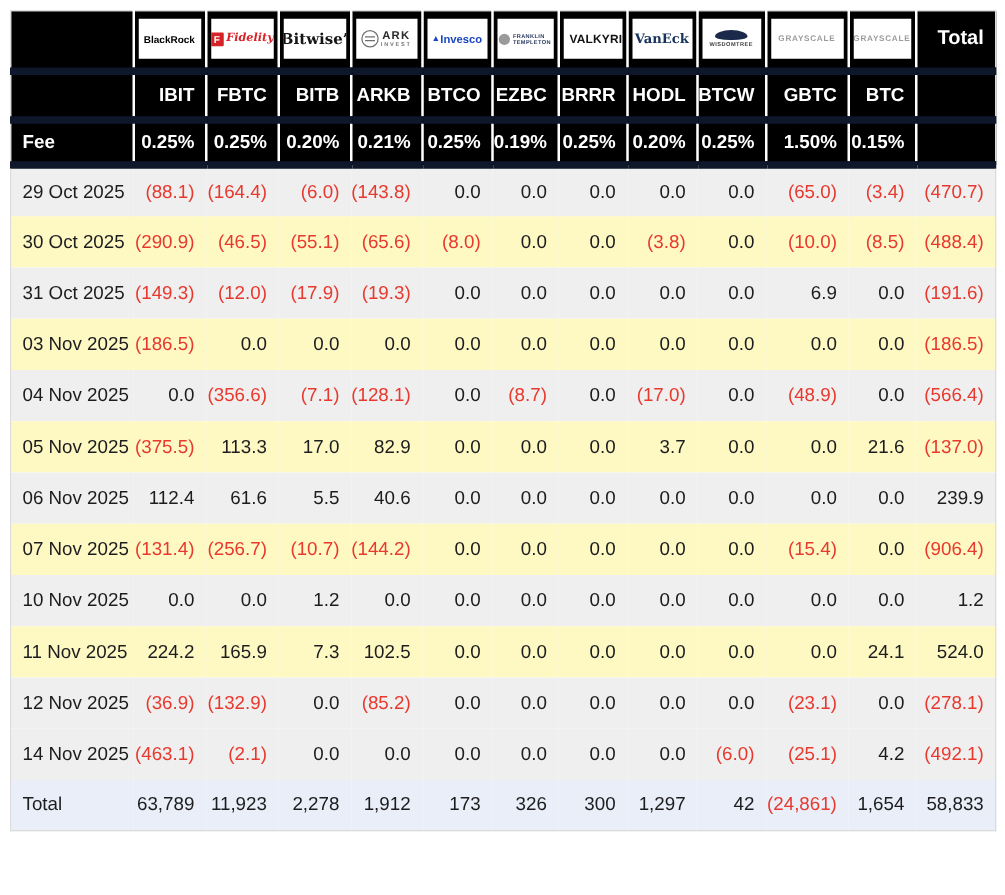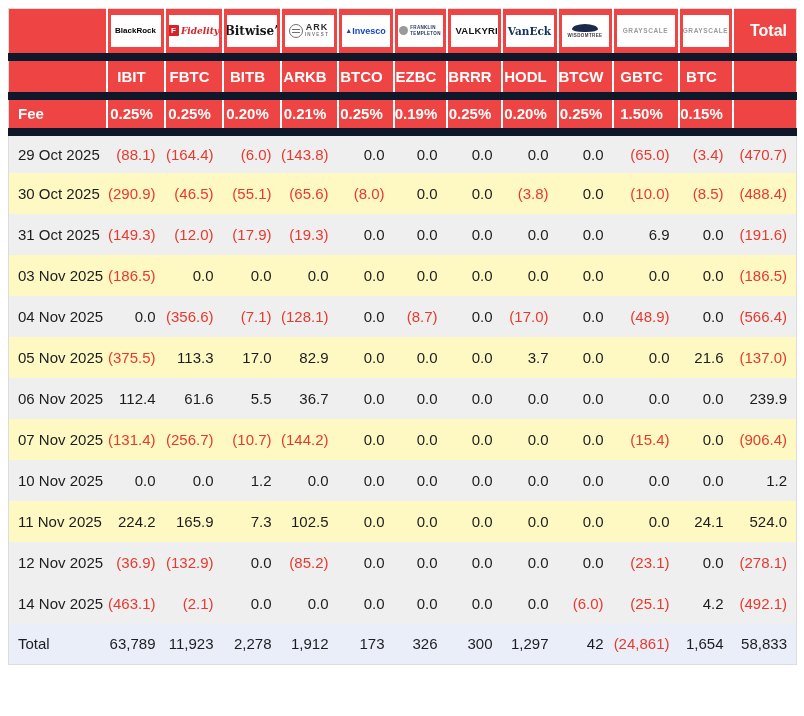--- a/index.html
+++ b/index.html
@@ -3,27 +3,27 @@
 <meta charset="utf-8">
 <style>
   html,body { margin:0; padding:0; background:#fff; }
   body { width:804px; height:716px; overflow:hidden;
          font-family:"Liberation Sans","DejaVu Sans",sans-serif; }
 
   table.etf { border-collapse:collapse; table-layout:fixed; width:788px;
               margin:8px; border:1px solid #dcdcdc; }
 
   
-  thead th { background:#ef4444; border-right:2px solid #fff; border-bottom:8px solid #0f172a;
+  thead th { background:#000000; border-right:2px solid #fff; border-bottom:6px solid #0f172a;
              padding:0; font-weight:700; vertical-align:middle; }
   thead th.last { border-right:none; }
   thead tr.logo-row   { height:48px; }
   thead tr.ticker-row { height:39px; }
   thead tr.fee-row    { height:36px; }
-  .hcell  { color:#fff; font-size:15px; padding-right:8px; }
+  .hcell  { color:#fff; font-size:15px; text-align:right; padding-right:8px; }
   .fee-name { color:#fff; font-size:15px; text-align:left; padding-left:9px; }
   .total-head { color:#fff; font-size:16px; text-align:right; padding-right:9px; }
 
   
   .logo-box { background:#fff; height:32px; margin:0 auto; width:calc(100% - 6px);
               display:flex; align-items:center; justify-content:center;
               box-sizing:border-box; padding:0 2px; overflow:hidden; }
   .lg-blackrock { font-size:8px; font-weight:800; color:#000; }
   .lg-fidelity { display:flex; align-items:center; gap:2px; }
   .fid-f { width:11px; height:11px; background:#d5232a; color:#fff; font-weight:800;
@@ -281,21 +281,21 @@
         <td class="num">0.0</td>
         <td class="num">0.0</td>
         <td class="num">21.6</td>
         <td class="num neg">(137.0)</td>
       </tr>
       <tr class="stripe">
         <td class="date">06 Nov 2025</td>
         <td class="num">112.4</td>
         <td class="num">61.6</td>
         <td class="num">5.5</td>
-        <td class="num">36.7</td>
+        <td class="num">40.6</td>
         <td class="num">0.0</td>
         <td class="num">0.0</td>
         <td class="num">0.0</td>
         <td class="num">0.0</td>
         <td class="num">0.0</td>
         <td class="num">0.0</td>
         <td class="num">0.0</td>
         <td class="num">239.9</td>
       </tr>
       <tr class="">

